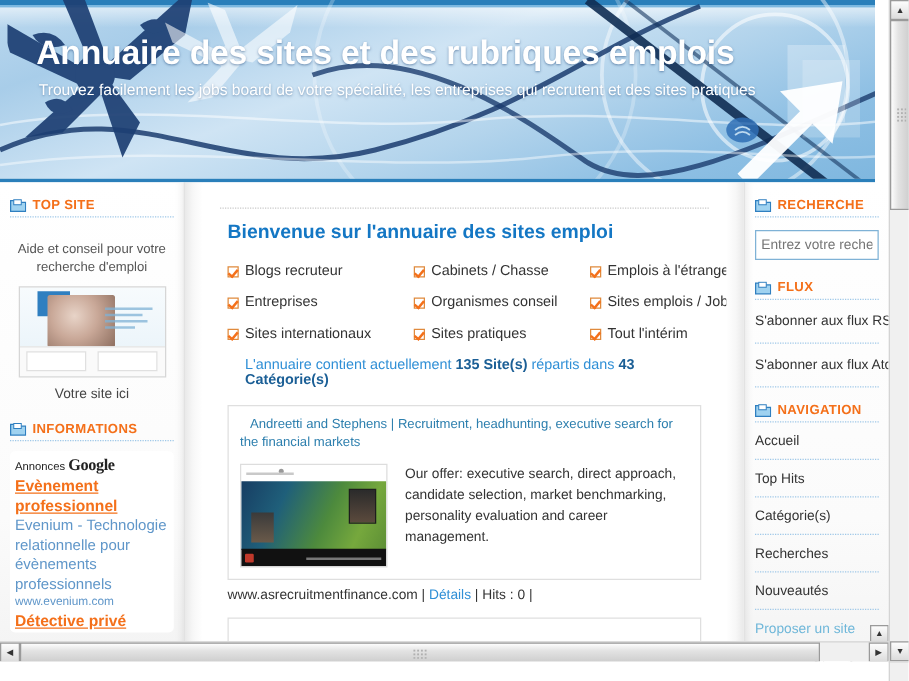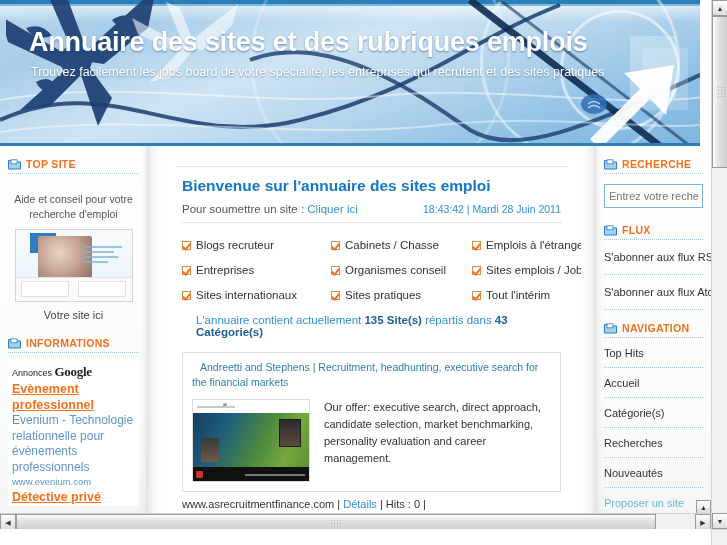--- a/index.html
+++ b/index.html
@@ -602,26 +602,20 @@
 
       </div>
 
       <div id="left-gap"></div>
 
       <div id="center-col">
         <div class="center-top-rule"></div>
 
         <div class="welcome-title">Bienvenue sur l'annuaire des sites emploi</div>
 
-        <div class="submit-row">
-          <div class="submit-left">
-            <span>Pour soumettre un site : </span><span class="lnk">Cliquer ici</span>
-          </div>
-          <div class="datetime">18:43:42 | Mardi 28 Juin 2011</div>
-        </div>
 
         <div class="cat-grid">
           <div class="cat-item">
               <span class="chk"></span>
               <span>Blogs recruteur</span>
             </div>
           <div class="cat-item">
               <span class="chk"></span>
               <span>Cabinets / Chasse</span>
             </div>
@@ -716,22 +710,22 @@
         </div>
 
         <div class="widget" style="margin-top:12px">
           <div class="widget-head">
             <svg class="folder-icon" viewBox="0 0 13 11">
               <path d="M0.5 1.5 h4 l1.2 1.4 h6.8 v7.1 h-12 z" fill="#9fd2f0" stroke="#2f7fc0" stroke-width="1"></path>
               <rect x="3" y="0.8" width="6" height="4" fill="#ffffff" stroke="#2f7fc0" stroke-width=".8"></rect>
             </svg>
             <span class="widget-title">NAVIGATION</span>
           </div>
+          <div class="nav-link">Accueil</div>
           <div class="nav-link">Top Hits</div>
-          <div class="nav-link">Accueil</div>
           <div class="nav-link">Catégorie(s)</div>
           <div class="nav-link">Recherches</div>
           <div class="nav-link">Nouveautés</div>
           <div class="nav-link highlight">Proposer un site</div>
 
           <div class="r-gads">
             <div class="gads-label">
               <span>Annonces</span>
               <span class="g-brand">Google</span>
             </div>

